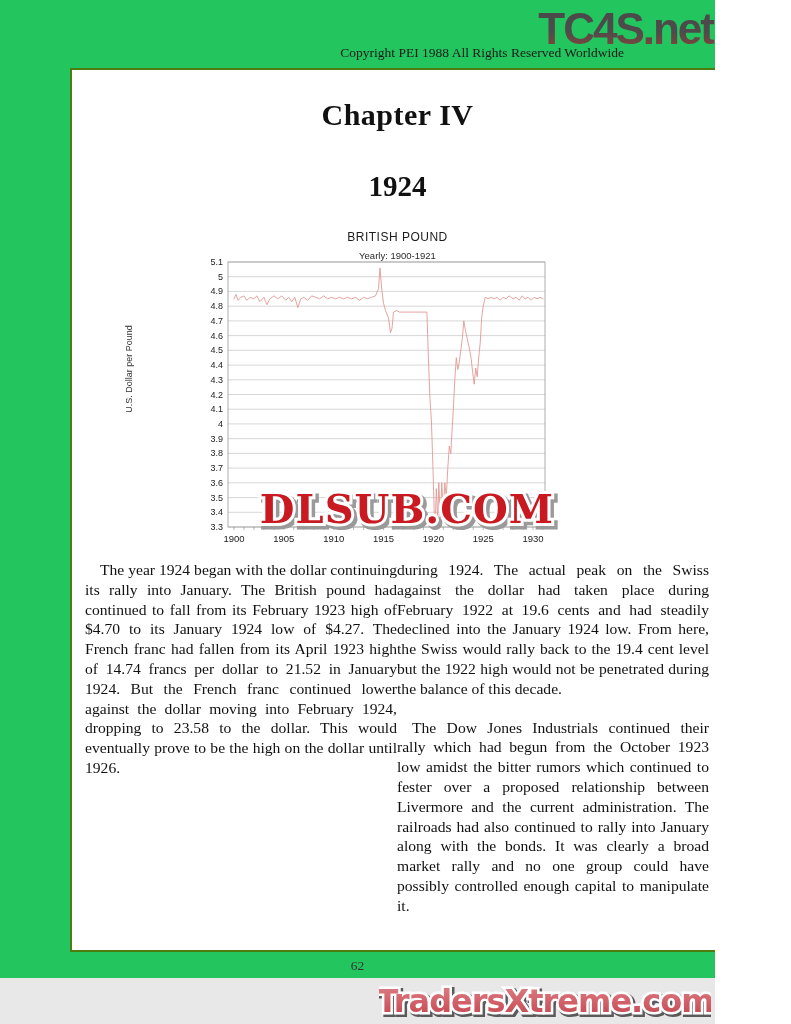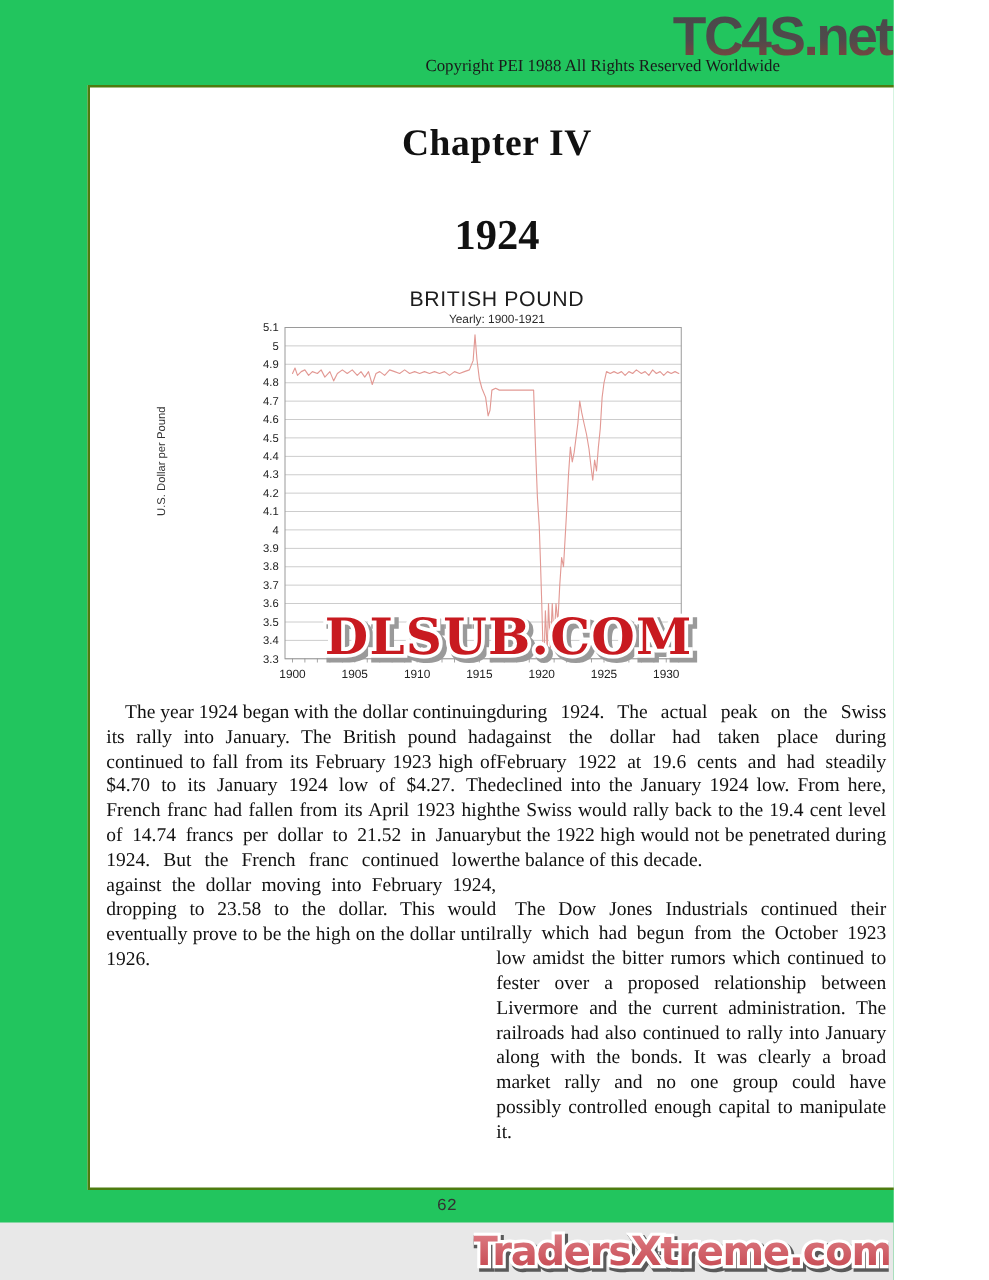--- a/index.html
+++ b/index.html
@@ -13,43 +13,43 @@
   .copyright{position:absolute;top:45px;right:91px;font-size:13.5px;color:#1a1a1a;
              font-family:"Liberation Serif",serif;}
 
   
   .frame{position:absolute;left:70px;top:68px;width:655px;height:884px;box-sizing:border-box;
          border:2px solid #4d7c0f;background:#fff;}
 
   .chapter-title{position:absolute;top:28px;left:0;width:100%;text-align:center;margin:0;
                  font-size:30px;font-weight:bold;letter-spacing:.5px;}
   .year-heading{position:absolute;top:100px;left:0;width:100%;text-align:center;margin:0;
-                font-size:34px;font-weight:bold;}
+                font-size:29px;font-weight:bold;}
 
   .chart-title{position:absolute;top:160px;left:0;width:100%;text-align:center;
-               font-family:"Liberation Sans",sans-serif;font-size:17px;color:#1c1c1c;letter-spacing:.5px;}
+               font-family:"Liberation Sans",sans-serif;font-size:12px;color:#1c1c1c;letter-spacing:.5px;}
   .chart-subtitle{position:absolute;top:180px;left:0;width:100%;text-align:center;
                   font-family:"Liberation Sans",sans-serif;font-size:9.5px;color:#2a2a2a;}
 
   .chart-area{position:absolute;top:184px;left:0;right:0;height:312px;}
   #chart-svg{position:absolute;left:120px;top:0;}
   .y-axis-title{position:absolute;left:-8px;top:110px;width:130px;text-align:center;
                 transform:rotate(-90deg);font-family:"Liberation Sans",sans-serif;
                 font-size:9px;color:#333;}
 
   .dlsub{position:absolute;left:182px;top:227px;}
 
   .columns{position:absolute;top:490px;left:13px;right:14px;display:flex;
            text-align:justify;font-size:15.6px;line-height:19.8px;color:#111;}
   .col{flex:1;min-width:0;}
   .col p{margin:0 0 19px 0;}
   .col p.indent{text-indent:15px;}
 
   .page-number{position:absolute;top:958px;left:0;width:100%;text-align:center;
-               font-family:Liberation Mono, monospace;font-size:13.5px;color:#333;}
+               font-family:Liberation Serif, serif;font-size:13.5px;color:#333;}
 
   .bottom-strip{position:absolute;left:0;bottom:0;width:100%;height:46px;background:#e8e8e8;}
   .tx-logo{position:absolute;right:4px;top:3px;}
 </style>
 </head>
 <body>
 
 <div class="canvas">
 
   <svg class="tc4s" width="200" height="54" viewBox="0 0 200 54">

